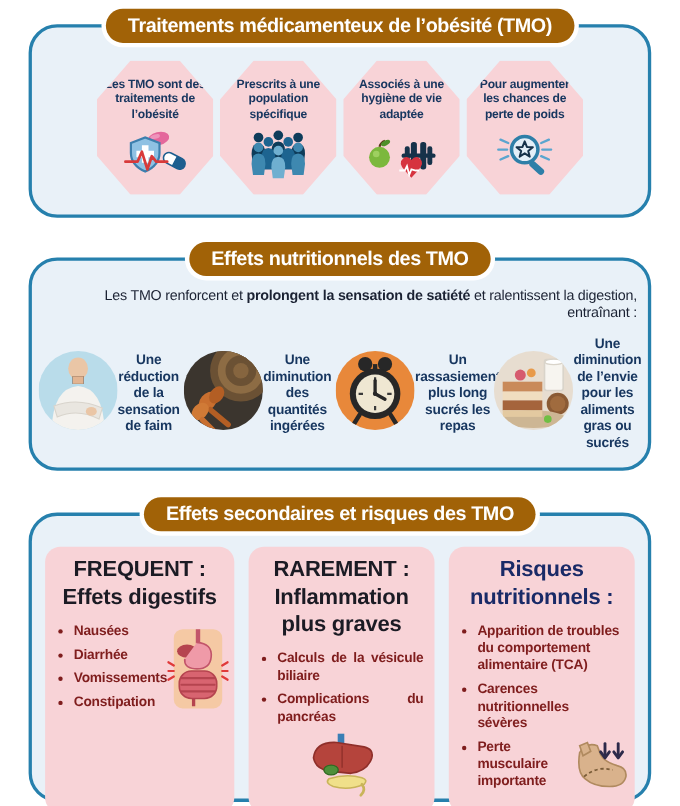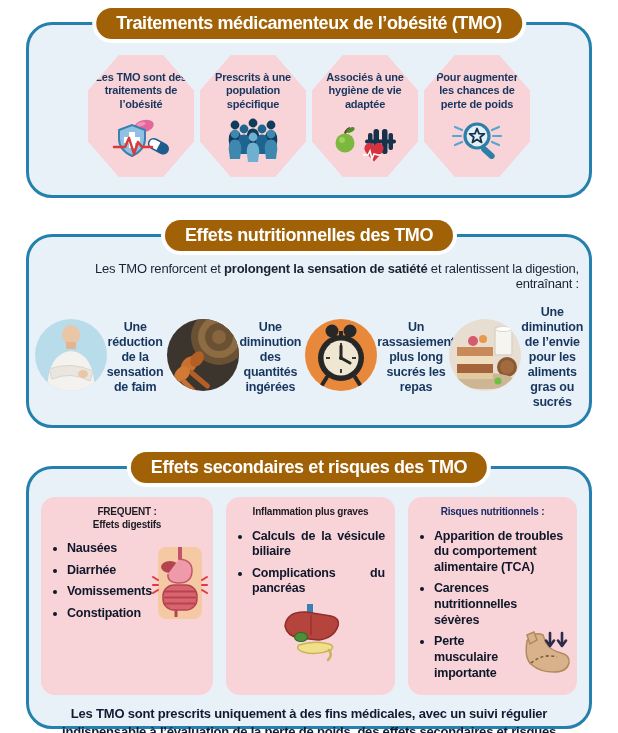--- a/index.html
+++ b/index.html
@@ -62,26 +62,26 @@
   }
   
   #sec3{margin-top:38px;height:263px;}
   .boxes{display:flex;justify-content:center;gap:13px;padding:28px 12px 0 12px;}
   .pinkbox{
     background:#f8d3d7;border-radius:14px;
     width:172px;min-height:186px;box-sizing:border-box;
     padding:9px 10px 8px 10px;position:relative;
   }
   .box-head{
-    text-align:center;font-weight:bold;font-size:10px;color:#1b1b24;
+    text-align:center;font-weight:bold;font-size:20px;color:#1b1b24;
     line-height:1.25;letter-spacing:-0.2px;
   }
   .box-head.navy{color:#192a67;}
   .pinkbox ul{
-    margin:10px 0 0 0;padding-left:16px;color:#0f172a;
+    margin:10px 0 0 0;padding-left:16px;color:#7f1d1d;
     font-size:12.5px;font-weight:bold;letter-spacing:-0.2px;
   }
   .pinkbox ul li{margin-bottom:6px;line-height:1.25;}
   .pinkbox ul.justify{text-align:justify;}
   .box-body{display:flex;align-items:flex-start;}
   .box-body ul{flex:1;}
   .digestive-wrap{margin-top:14px;flex:0 0 auto;}
   .liver-wrap{text-align:center;margin-top:4px;}
   .muscle-wrap{position:absolute;right:6px;bottom:14px;}
   .footer{
@@ -166,21 +166,21 @@
           <path d="M28 11.5 L30 16.6 L35.4 16.8 L31.2 20.2 L32.6 25.4 L28 22.4 L23.4 25.4 L24.8 20.2 L20.6 16.8 L26 16.6 Z" fill="none" stroke="#16324a" stroke-width="1.8" stroke-linejoin="round"></path>
           <rect x="35" y="28" width="16" height="6" rx="3" transform="rotate(42 35 28)" fill="#2e7fa8"></rect>
         </svg>
       </div>
     </div>
 
   </div>
 </div>
 
 <div class="section" id="sec2">
-  <div class="pill">Effets nutritionnelles des TMO</div>
+  <div class="pill">Effets nutritionnels des TMO</div>
   <div class="intro">
     <span>Les TMO renforcent et </span><b>prolongent la sensation de satiété</b><span> et ralentissent la digestion, entraînant :</span>
   </div>
   <div class="photo-row">
 
     <div class="figure">
       <div class="photo">
         <svg width="72" height="72" viewBox="0 0 72 72">
           <rect width="72" height="72" fill="#b9dcea"></rect>
           <ellipse cx="36" cy="16" rx="9" ry="10" fill="#eac6a6"></ellipse>
@@ -290,20 +290,21 @@
             <path d="M24 65 v7" stroke="#b5444f" stroke-width="3"></path>
             <path d="M1 32 l5 3 M1 40 h5 M1 48 l5-3" stroke="#e03a3a" stroke-width="2" stroke-linecap="round"></path>
             <path d="M55 32 l-5 3 M55 40 h-5 M55 48 l-5-3" stroke="#e03a3a" stroke-width="2" stroke-linecap="round"></path>
           </svg>
         </div>
       </div>
     </div>
 
     <div class="pinkbox">
       <div class="box-head">
+        <div>RAREMENT :</div>
         <div>Inflammation plus graves</div>
       </div>
       <ul class="justify">
         <li>Calculs de la vésicule biliaire</li>
         <li>Complications du pancréas</li>
       </ul>
       <div class="liver-wrap">
         <svg width="66" height="60" viewBox="0 0 66 60">
           <rect x="29" y="1" width="6" height="11" fill="#3a7fb5"></rect>
           <path d="M7 23 Q9 8 28 9 L53 13 Q62 15 60 23 Q56 35 41 37 L21 35 Q9 33 7 23 Z" fill="#b5443c" stroke="#8f2f2a" stroke-width="1.5"></path>

